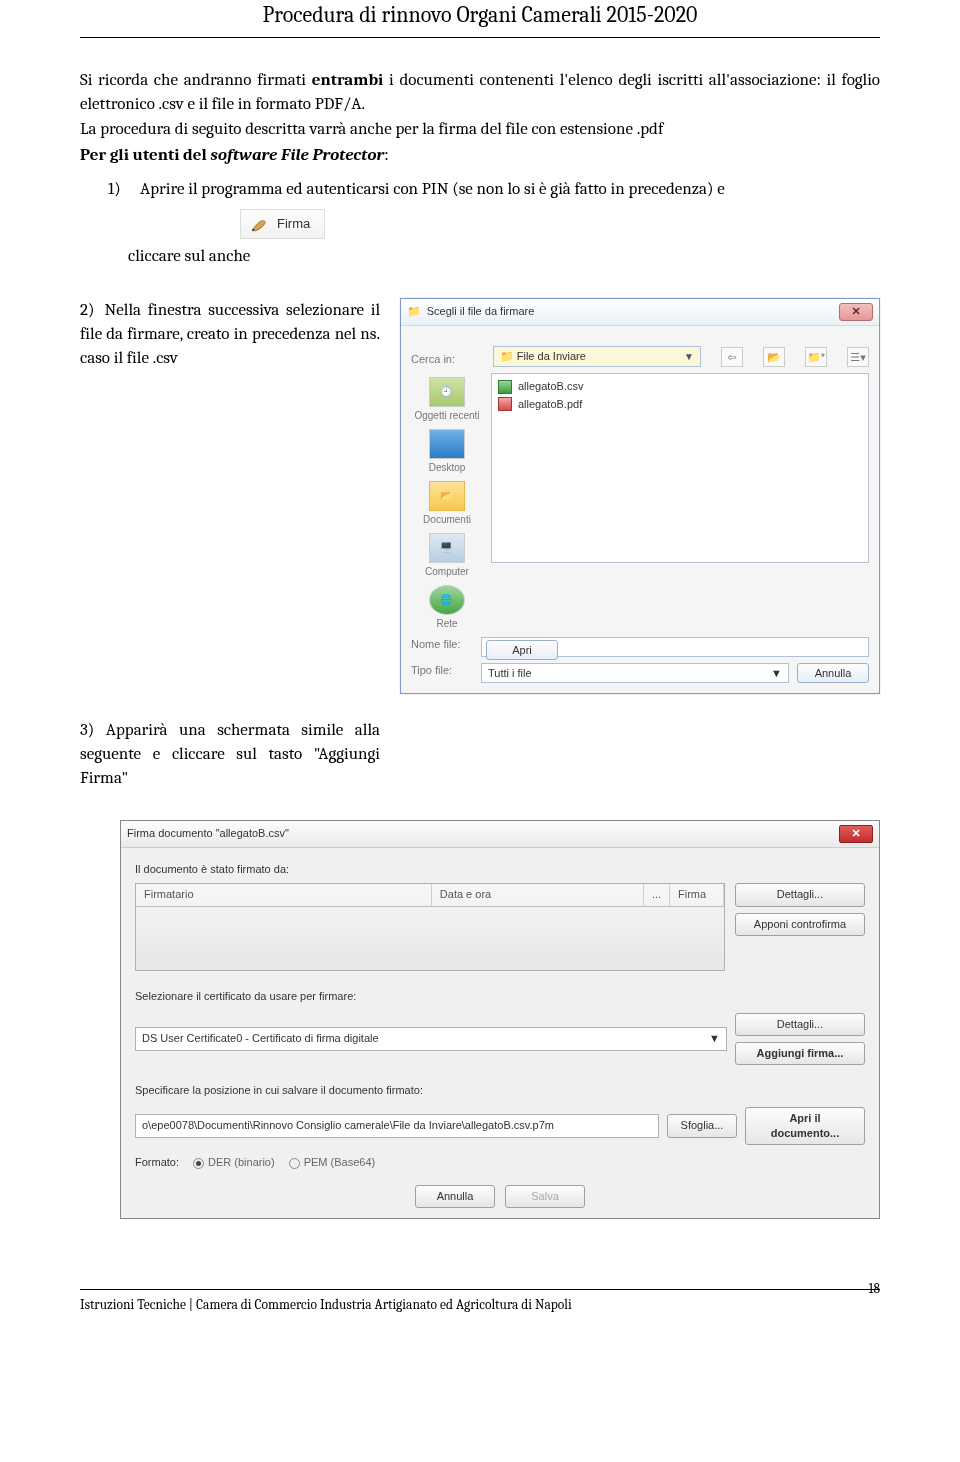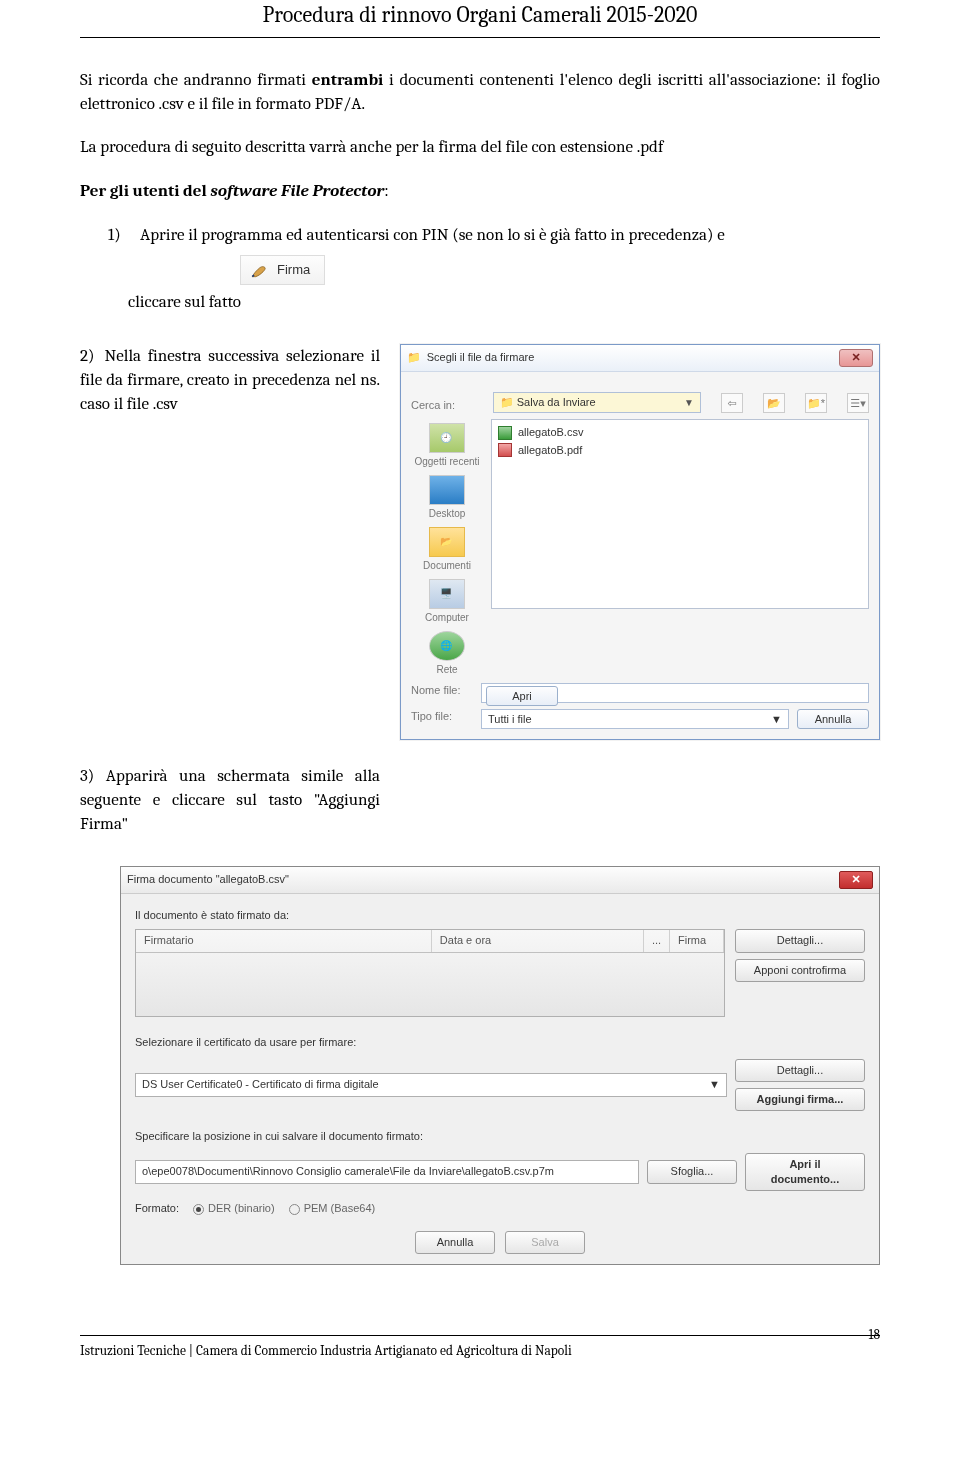--- a/index.html
+++ b/index.html
@@ -19,21 +19,21 @@
   .header {
     text-align: center;
     font-size: 22px;
     padding: 0 0 6px 0;
     border-bottom: 1px solid #000;
     margin-bottom: 30px;
   }
   .body-text {
     font-size: 17px;
     text-align: justify;
-    margin: 20px 0;
+    margin: 2px 0;
   }
   .body-text .b { font-weight: bold; }
   .body-text .i { font-style: italic; }
   .list {
     padding-left: 28px;
     font-size: 17px;
   }
   .list-row { display:flex; gap:12px; margin-top:10px; }
   .list-num { flex:0 0 20px; }
   .list-txt { flex:1; text-align:justify; }
@@ -214,39 +214,39 @@
     <div class="firma-btn">
       <span class="pen-icon">
         <svg viewBox="0 0 24 24">
             <path d="M4 20c2-4 4-6 7-9 3-3 6-4 8-2 1 1 0 3-2 5-3 3-6 5-9 6z" fill="#d8a24a" stroke="#8a6320"></path>
             <path d="M4 20l2-2" stroke="#1a3a7a" stroke-width="2"></path>
           </svg>
       </span>
       <span>Firma</span>
     </div>
   </div>
-  <div class="click-text">cliccare sul fatto</div>
+  <div class="click-text">cliccare sul anche</div>
 
   <div class="step2-row">
     <div class="step2-text">
       <span class="num">2)</span><span>Nella finestra successiva selezionare il file da firmare, creato in precedenza nel ns. caso il file .csv</span>
     </div>
 
     <div class="dialog">
       <div class="dlg-title">
         <span>📁</span>
         <span>Scegli il file da firmare</span>
         <span class="spacer"></span>
         <span class="dlg-close">✕</span>
       </div>
       <div class="dlg-body">
         <div class="dlg-row">
           <div class="dlg-label">Cerca in:</div>
           <div class="combo">
-            <span>📁 <span>Salva da Inviare</span></span>
+            <span>📁 <span>File da Inviare</span></span>
             <span class="arrow">▼</span>
           </div>
           <span class="icon-btn">⇦</span>
           <span class="icon-btn">📂</span>
           <span class="icon-btn">📁*</span>
           <span class="icon-btn">☰▾</span>
         </div>
 
         <div class="places">
           <div class="place recent">
@@ -335,21 +335,21 @@
         </div>
         <div class="sd-side" style="width:130px;">
           <div class="sd-btn">Dettagli...</div>
           <div class="sd-btn bold">Aggiungi firma...</div>
         </div>
       </div>
 
       <div class="sd-sec-label" style="margin-top:18px;">Specificare la posizione in cui salvare il documento firmato:</div>
       <div class="sd-row">
         <div class="txtf">o\epe0078\Documenti\Rinnovo Consiglio camerale\File da Inviare\allegatoB.csv.p7m</div>
-        <div class="sd-btn" style="width:90px;">Sfoglia...</div>
+        <div class="sd-btn" style="width:70px;">Sfoglia...</div>
         <div class="sd-btn" style="width:120px;font-weight:bold;">Apri il documento...</div>
       </div>
 
       <div class="sd-format">
         <span>Formato:</span>
         <label class="radio">
             <span class="dot on"></span>
             <span>DER (binario)</span>
           </label>
         <label class="radio">

